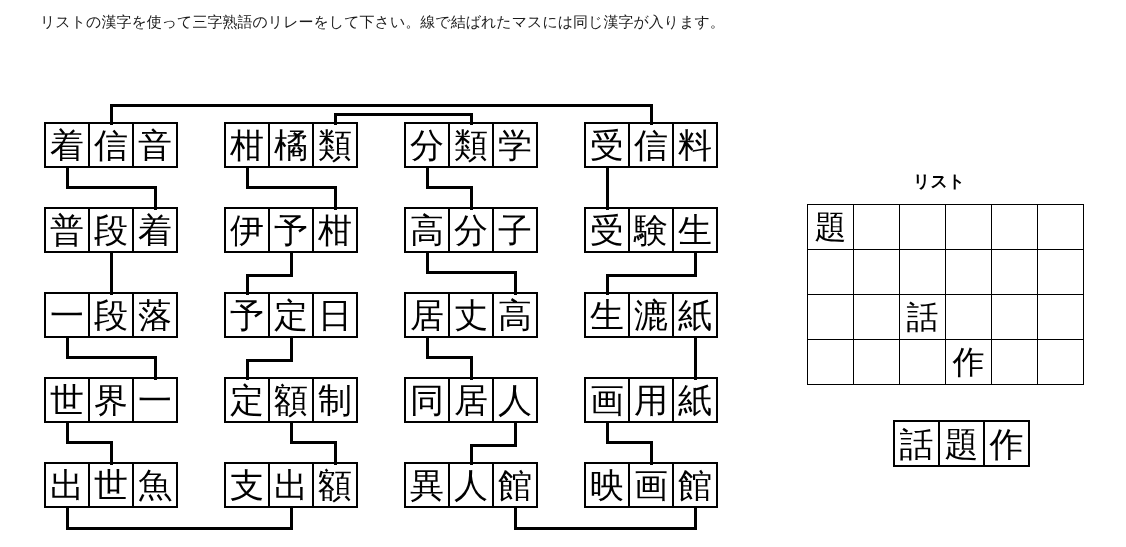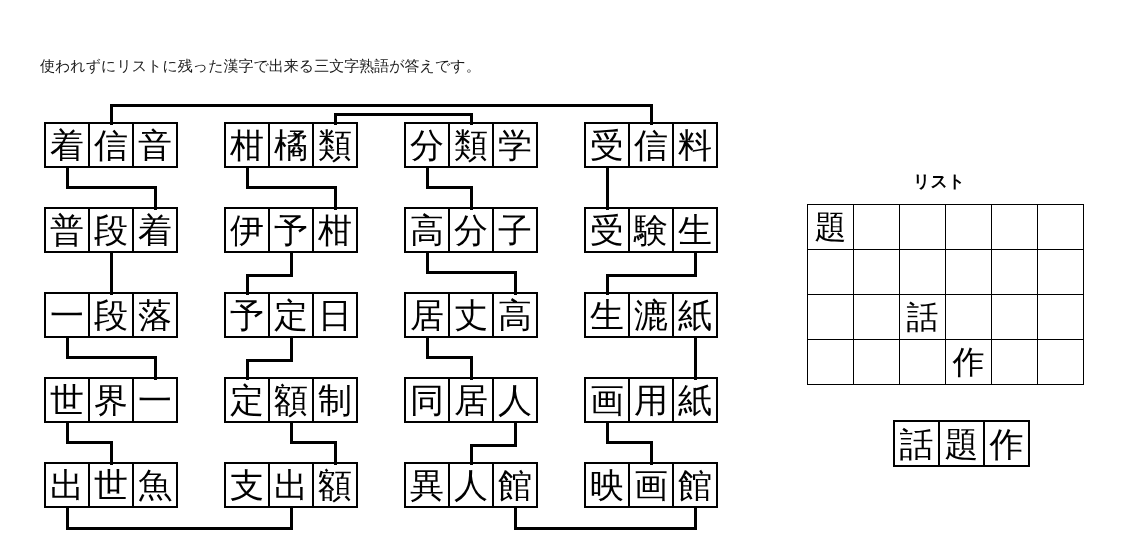--- a/index.html
+++ b/index.html
@@ -69,21 +69,21 @@
 
   
   #answer{position:absolute;left:893px;top:420px;display:flex;}
   #answer .cell{width:47px;height:47px;}
 </style>
 </head>
 <body>
 
 <div id="root">
 
-  <div class="instr" id="instr-2">使われずにリストに残った漢字で出来る三文字熟語が答えです。</div>
+  <div class="instr" id="instr-1">リストの漢字を使って三字熟語のリレーをして下さい。線で結ばれたマスには同じ漢字が入ります。</div>
 
   <div id="board">
 
   <div class="word" style="left: 44px; top: 122px;">
         <div class="cell">着</div>
         <div class="cell">信</div>
         <div class="cell">音</div>
       </div>
       <div class="word" style="left: 44px; top: 207px;">
         <div class="cell">普</div>

